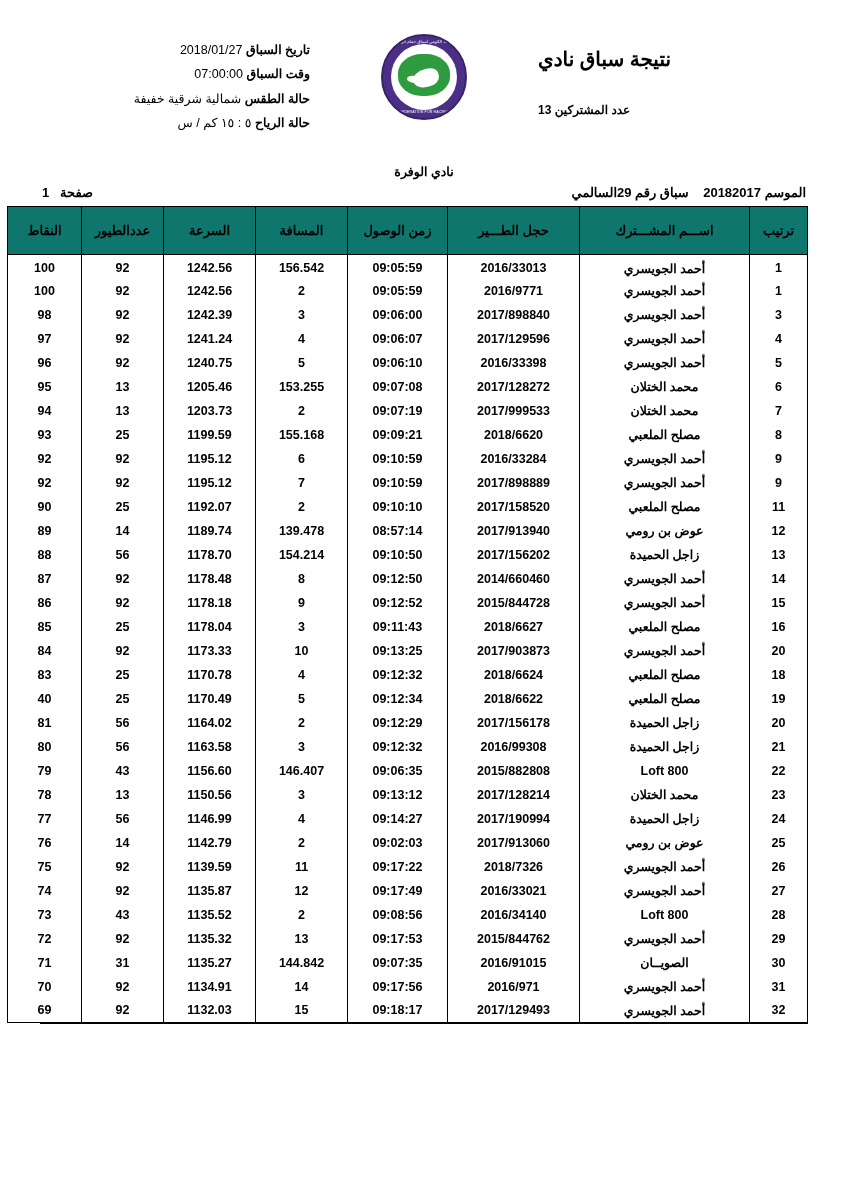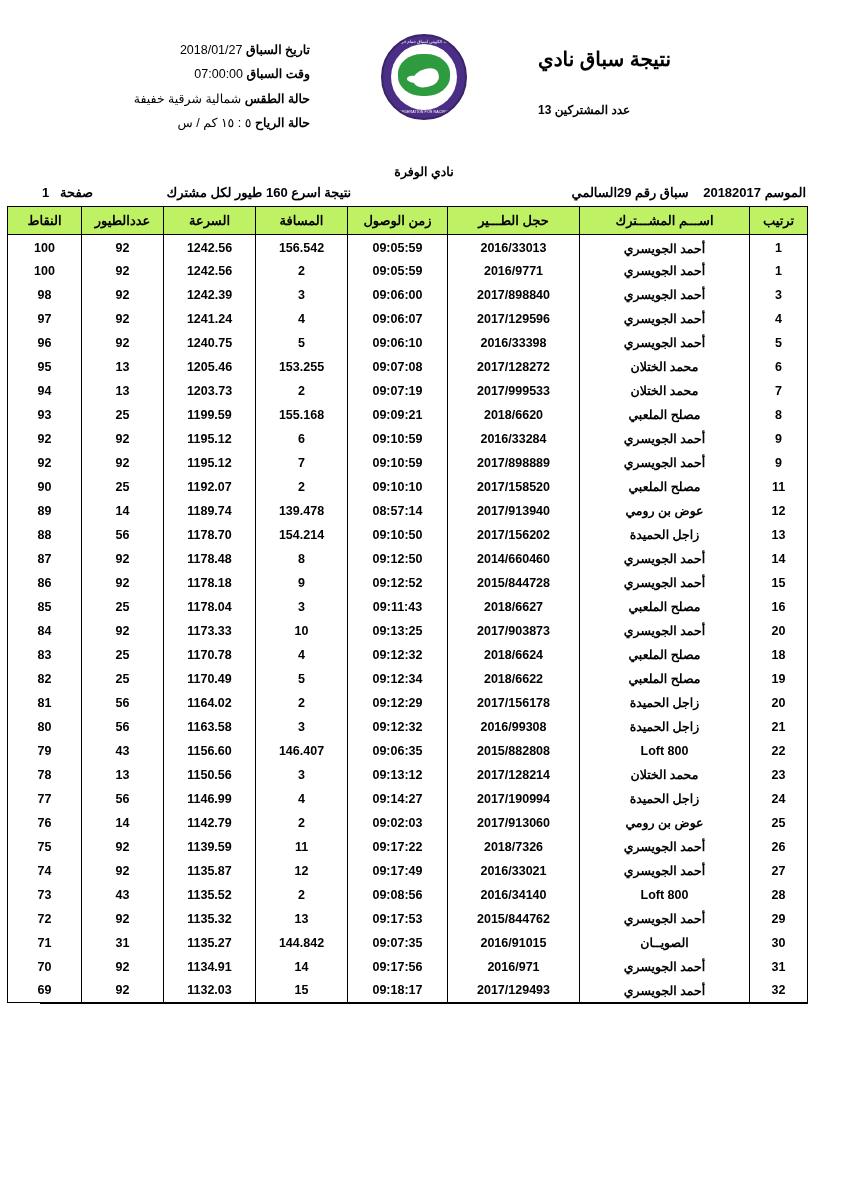--- a/index.html
+++ b/index.html
@@ -143,25 +143,25 @@
 
   
   table.results {
     width: 100%;
     border-collapse: collapse;
     font-size: 12.5px;
     table-layout: fixed;
   }
   table.results th {
     border: 1px solid #000;
-    background: #bef264;
+    background: #0f766e;
     font-weight: bold;
     font-size: 13px;
     height: 15px;
-    padding: 6px 4px;
+    padding: 16px 4px;
     text-align: center;
     white-space: nowrap;
   }
   table.results td {
     border-left: 1px solid #000;
     border-right: 1px solid #000;
     height: 24px;
     padding: 1px 6px;
     text-align: center;
     font-weight: bold;
@@ -237,25 +237,20 @@
 
   <div class="meta-strip">
     <div class="m-right">
       <span>الموسم</span>
       <span>20182017</span>
       &nbsp;&nbsp;
       <span>سباق رقم</span>
       <span>29</span>
     </div>
     <div class="m-mid">السالمي</div>
-    <div class="m-mid2">
-      <span>نتيجة اسرع</span>
-      <span>160</span>
-      <span>طيور لكل مشترك</span>
-    </div>
     <div class="m-left">
       <span>صفحة</span>
       &nbsp;
       <span>1</span>
     </div>
   </div>
 
   <div class="tbl-wrap">
     <table class="results">
       <colgroup>
@@ -462,21 +457,21 @@
             <td>83</td>
           </tr>
           <tr>
             <td>19</td>
             <td class="name">مصلح الملعبي</td>
             <td>2018/6622</td>
             <td>09:12:34</td>
             <td>5</td>
             <td>1170.49</td>
             <td>25</td>
-            <td>82</td>
+            <td>40</td>
           </tr>
           <tr>
             <td>20</td>
             <td class="name">زاجل الحميدة</td>
             <td>2017/156178</td>
             <td>09:12:29</td>
             <td>2</td>
             <td>1164.02</td>
             <td>56</td>
             <td>81</td>

